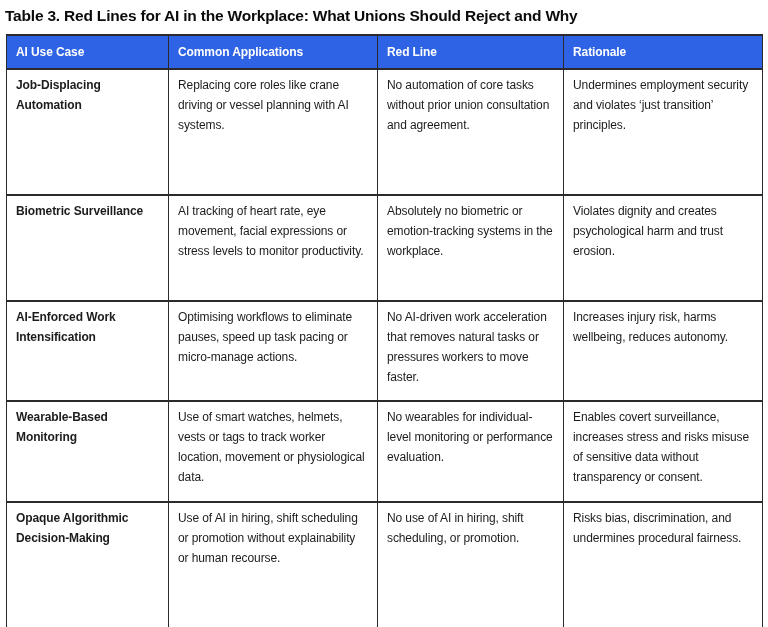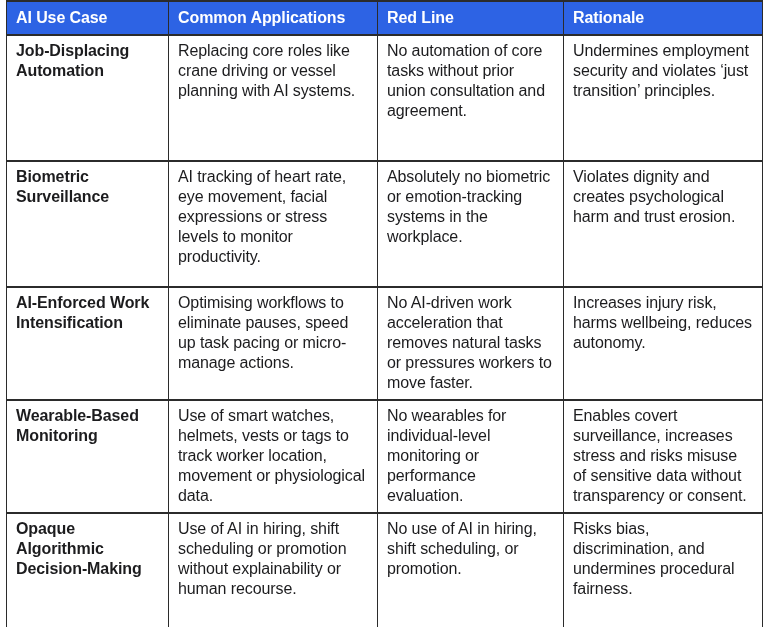--- a/index.html
+++ b/index.html
@@ -40,44 +40,45 @@
   table.redlines col.c3 { width: 186px; }
   table.redlines col.c4 { width: 199px; }
   table.redlines th, table.redlines td {
     border-left: 1px solid var(--border);
     border-right: 1px solid var(--border);
     border-top: 2px solid var(--border);
     border-bottom: 2px solid var(--border);
     vertical-align: top;
     text-align: left;
     padding: 5px 9px 6px 9px;
-    font-size: 16px;
+    font-size: 12px;
     line-height: 20px;
     color: var(--body-text);
     letter-spacing: -0.1px;
     overflow: hidden;
   }
   table.redlines th {
     background: var(--header-bg);
     color: var(--header-text);
     font-weight: bold;
     height: 33px;
     padding-top: 6px;
   }
   td.usecase { font-weight: bold; color: #121214; }
   tbody tr:nth-child(1) td { height: 126px; }
-  tbody tr:nth-child(2) td { height: 126px; }
+  tbody tr:nth-child(2) td { height: 106px; }
   tbody tr:nth-child(3) td { height: 100px; }
   tbody tr:nth-child(4) td { height: 101px; }
   tbody tr:nth-child(5) td { height: 132px; }
 </style>
 </head>
 <body>
 
 <div class="page">
+  <div class="caption">Table 3. Red Lines for AI in the Workplace: What Unions Should Reject and Why</div>
 
   <table class="redlines">
     <colgroup>
       <col class="c1">
         <col class="c2">
         <col class="c3">
         <col class="c4">
     </colgroup>
     <thead>
       <tr>

